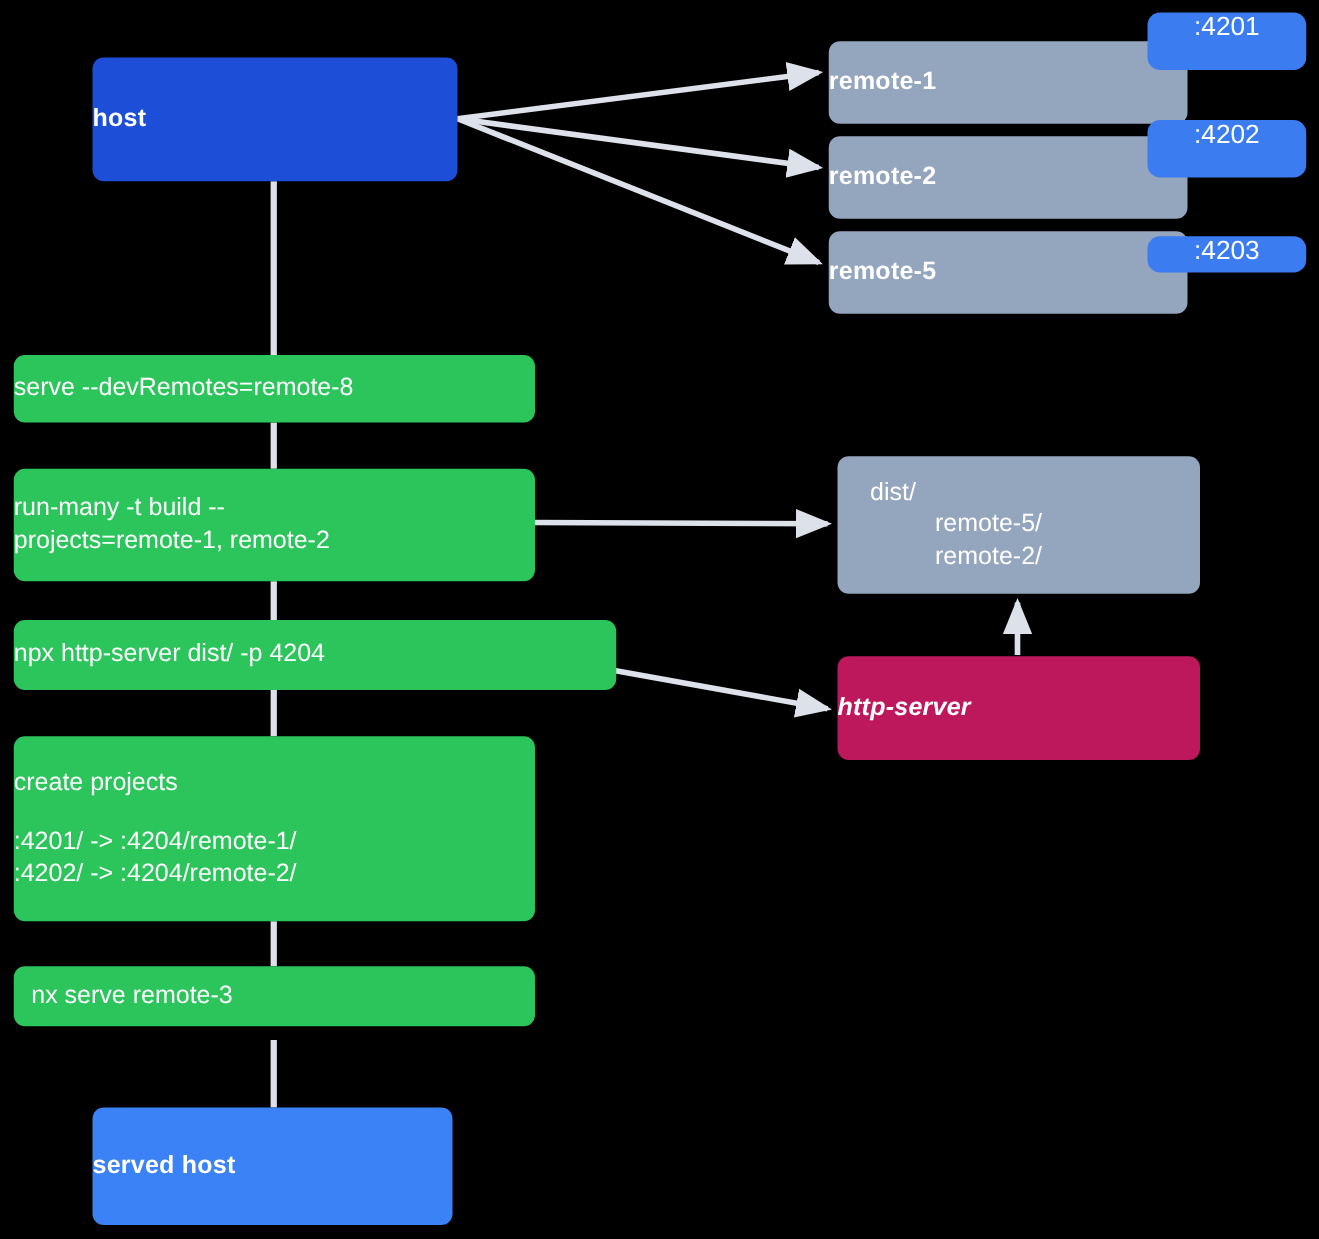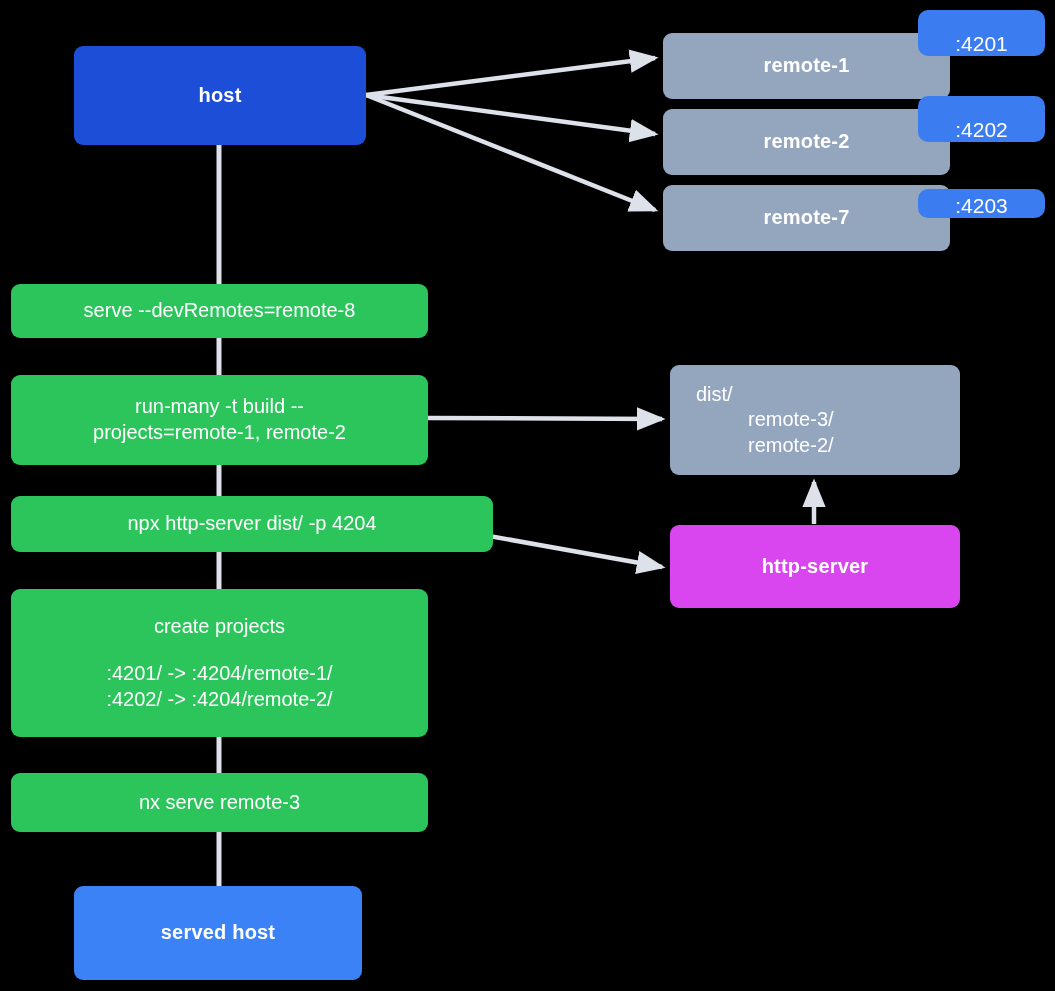--- a/index.html
+++ b/index.html
@@ -22,21 +22,21 @@
     width: 1055px;
     height: 991px;
     pointer-events: none;
   }
   .node {
     position: absolute;
     box-sizing: border-box;
     border-radius: 9px;
     display: flex;
     flex-direction: column;
-    align-items: center;
+    align-items: flex-start;
     justify-content: center;
     text-align: center;
     color: #ffffff;
     line-height: 1.28;
   }
   .node.host {
     background: #1d4ed8;
     font-weight: bold;
     font-size: 20px;
     letter-spacing: 0.2px;
@@ -61,34 +61,35 @@
   .node.artifact {
     background: #94A5BE;
     font-weight: normal;
     font-size: 20px;
     align-items: flex-start;
     justify-content: center;
     text-align: left;
     padding-left: 26px;
   }
   .node.server {
-    background: #d946ef;
+    background: #be185d;
     font-weight: bold;
     font-size: 20px;
     letter-spacing: 0.2px;
+    font-style: italic;
   }
   .badge {
     position: absolute;
     box-sizing: border-box;
     background: #3B7DF0;
     color: #ffffff;
     border-radius: 10px;
     font-size: 21px;
     display: flex;
-    align-items: flex-end;
+    align-items: flex-start;
     justify-content: center;
     z-index: 5;
   }
   .cmd-line { display: block; }
   .cmd-gap { display: block; height: 22px; }
   .art-indent { display: block; padding-left: 52px; }
   .art-top { display: block; }
 </style>
 </head>
 <body>
@@ -139,21 +140,21 @@
   </div>
 
   <div class="node remote" style="left:663px; top:109px; width:287px; height:66px;">
     <span class="cmd-line">remote-2</span>
   </div>
   <div class="badge" style="left:918px; top:96px; width:127px; height:46px;">
     <span>:4202</span>
   </div>
 
   <div class="node remote" style="left:663px; top:185px; width:287px; height:66px;">
-    <span class="cmd-line">remote-7</span>
+    <span class="cmd-line">remote-5</span>
   </div>
   <div class="badge" style="left:918px; top:173px; width:127px; height:29px;margin-top:16px;">
     <span>:4203</span>
   </div>
 
   <div class="node cmd" style="left:11px; top:284px; width:417px; height:54px;">
     <span class="cmd-line">serve --devRemotes=remote-8</span>
   </div>
 
   <div class="node cmd" style="left:11px; top:375px; width:417px; height:90px;">
@@ -165,31 +166,31 @@
     <span class="cmd-line">npx http-server dist/ -p 4204</span>
   </div>
 
   <div class="node cmd" style="left:11px; top:589px; width:417px; height:148px;">
     <span class="cmd-line">create projects</span>
     <span class="cmd-gap"></span>
     <span class="cmd-line">:4201/ -&gt; :4204/remote-1/</span>
     <span class="cmd-line">:4202/ -&gt; :4204/remote-2/</span>
   </div>
 
-  <div class="node cmd" style="left:11px; top:773px; width:417px; height:59px;">
+  <div class="node cmd" style="left:11px; top:773px; width:417px; height:48px;padding-left:14px;">
     <span class="cmd-line">nx serve remote-3</span>
   </div>
 
   <div class="node served" style="left:74px; top:886px; width:288px; height:94px;">
     <span class="cmd-line">served host</span>
   </div>
 
   <div class="node artifact" style="left:670px; top:365px; width:290px; height:110px;">
     <span class="art-top">dist/</span>
-    <span class="art-indent">remote-3/</span>
+    <span class="art-indent">remote-5/</span>
     <span class="art-indent">remote-2/</span>
   </div>
 
   <div class="node server" style="left:670px; top:525px; width:290px; height:83px;">
     <span class="cmd-line">http-server</span>
   </div>
 
 </div>
 
 </body></html>

